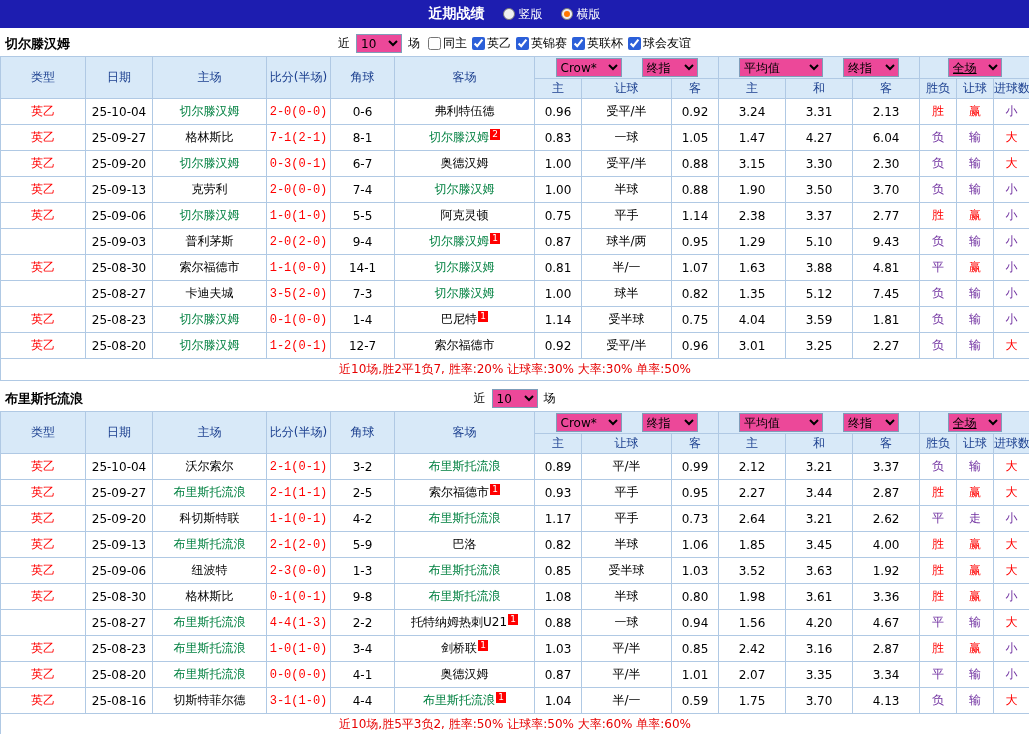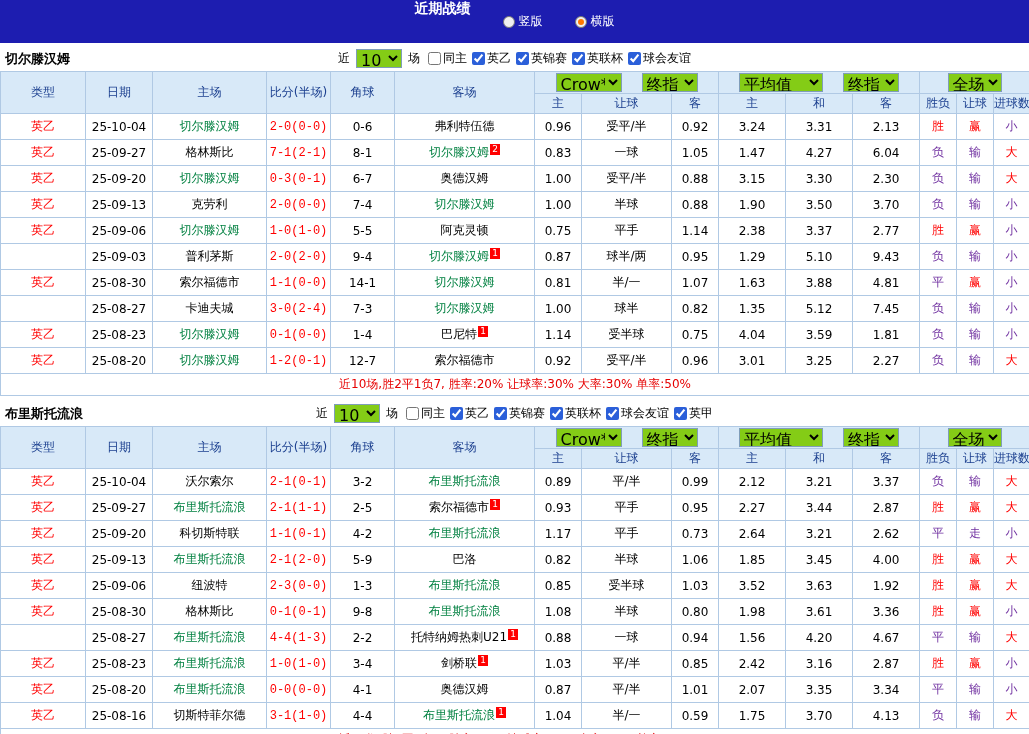--- a/index.html
+++ b/index.html
@@ -3,33 +3,33 @@
 <meta charset="utf-8">
 <style>
 :root{
   --topbar-bg:#1d1db0; --header-bg:#d8e9f8; --header-text:#1b3f8f;
   --border:#b0c9e4; --lg-orange-bg:#ffcc99; --lg-orange-text:#ff0000;
   --lg-pink-bg:#d93b6e; --lg-navy-bg:#23368e; --team-green:#008040;
   --score-red:#ff0000; --res-red:#ff0000; --res-purple:#7030a0; --footer-red:#e60000;
 }
 *{margin:0;padding:0;box-sizing:border-box;}
 body{width:1029px;background:#fff;font-family:"DejaVu Sans","Liberation Sans",sans-serif;font-size:12px;color:#000;}
-.topbar{height:43px;background:var(--topbar-bg);display:flex;justify-content:center;gap:32px;color:#fff;}
+.topbar{height:28px;background:var(--topbar-bg);display:flex;align-items:center;justify-content:center;gap:18px;color:#fff;}
 .topbar-title{font-size:14px;font-weight:bold;}
 .radio-label{display:inline-flex;align-items:center;gap:4px;font-size:12px;cursor:pointer;}
 .radio-dot{width:12px;height:12px;border-radius:50%;background:#f0f0f0;border:1px solid #777;position:relative;flex:none;}
 .radio-dot.checked::after{content:"";position:absolute;left:2px;top:2px;width:6px;height:6px;border-radius:50%;background:#ff7700;}
 #sections{margin-top:3px;}
 .section + .section{margin-top:5px;}
 .section-title{position:relative;height:25px;display:flex;align-items:center;background:#fff;}
 .team-name{position:absolute;left:5px;font-size:13px;font-weight:bold;}
 .filters{margin:0 auto;display:flex;align-items:center;gap:3px;font-size:12px;}
 .filters label{display:inline-flex;align-items:center;margin-left:5px;cursor:pointer;white-space:nowrap;justify-content:center;}
 .filters input[type=checkbox]{width:13px;height:13px;accent-color:#2b5fd9;margin-right:2px;}
-select{height:19px;font-size:16px;font-family:inherit;border:1px solid #7f9db9;background:#84cc16;}
+select{height:19px;font-size:12px;font-family:inherit;border:1px solid #7f9db9;background:#ec4899;}
 .sel-games{width:46px;margin:0 3px;}
 .sel-a1{width:66px;}
 .sel-a2{width:56px;}
 .sel-e1{width:84px;}
 .sel-e2{width:56px;}
 .sel-scope{width:54px;text-decoration:underline;}
 table.grid{width:1029px;border-collapse:collapse;table-layout:fixed;}
 col.c-type{width:85px}col.c-date{width:67px}col.c-home{width:114px}
 col.c-score{width:64px}col.c-corner{width:64px}col.c-away{width:140px}
 col.c-o{width:47px}col.c-hand{width:90px}col.c-e{width:67px}
@@ -256,21 +256,21 @@
     <td>4.81</td>
     <td class="res-purple">平</td>
     <td class="res-red">赢</td>
     <td class="res-purple">小</td>
   </tr>
 
   <tr>
     <td class="lg-navy">英联杯</td>
     <td>25-08-27</td>
     <td><span>卡迪夫城</span></td>
-    <td class="score">3-0(2-4)</td>
+    <td class="score">3-5(2-0)</td>
     <td>7-3</td>
     <td><span class="team-green">切尔滕汉姆</span></td>
     <td>1.00</td>
     <td>球半</td>
     <td>0.82</td>
     <td>1.35</td>
     <td>5.12</td>
     <td>7.45</td>
     <td class="res-purple">负</td>
     <td class="res-purple">输</td>
@@ -321,21 +321,20 @@
     </table>
   </div>
 
   <div class="section">
     <div class="section-title">
       <span class="team-name">布里斯托流浪</span>
       <div class="filters">
         <span>近</span>
         <select class="sel-games"><option>10</option></select>
         <span>场</span>
-        <span class="cb-host"><label><input type="checkbox" style="">同主</label><label><input type="checkbox" checked="" style="">英乙</label><label><input type="checkbox" checked="" style="">英锦赛</label><label><input type="checkbox" checked="" style="">英联杯</label><label><input type="checkbox" checked="" style="">球会友谊</label><label><input type="checkbox" checked="" style="">英甲</label></span>
       </div>
     </div>
     <table class="grid">
       <colgroup>
         <col class="c-type">
           <col class="c-date">
           <col class="c-home">
           <col class="c-score">
           <col class="c-corner">
           <col class="c-away">

